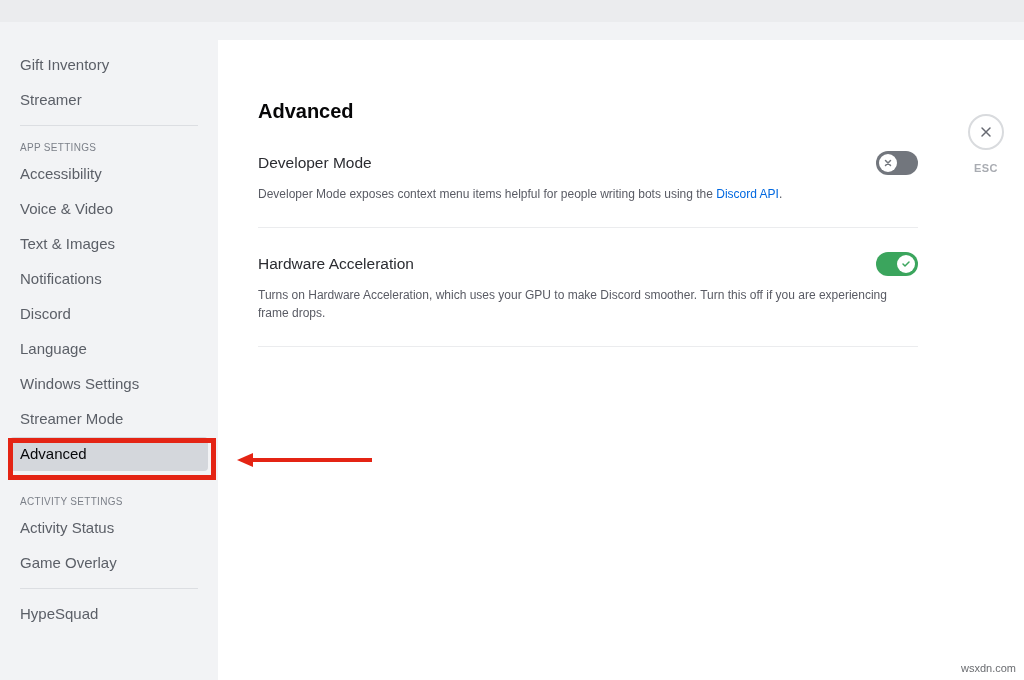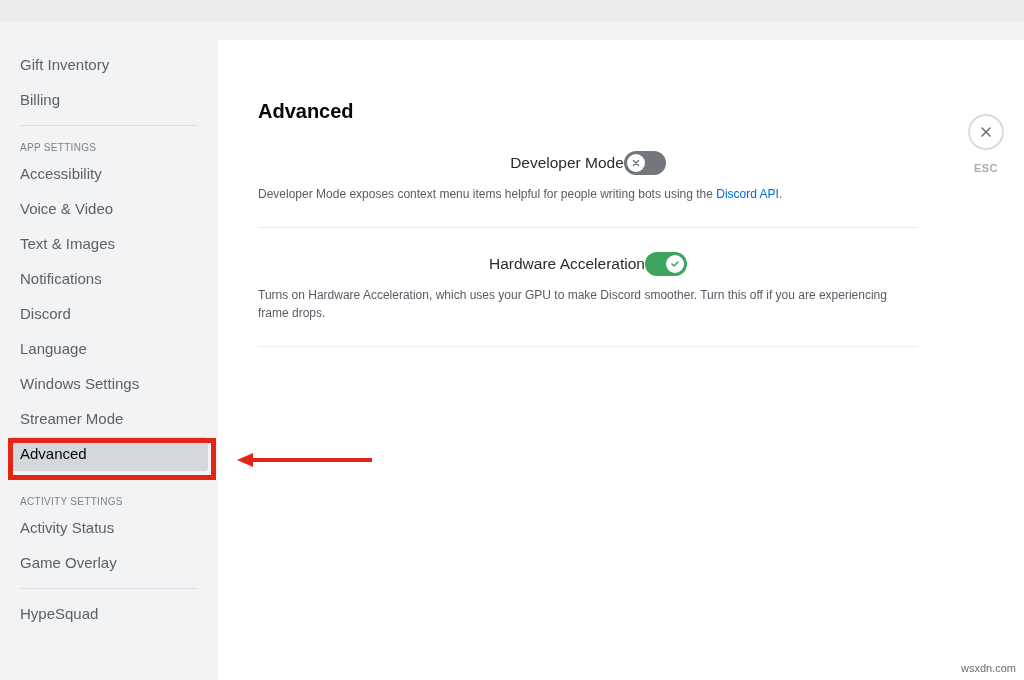--- a/index.html
+++ b/index.html
@@ -68,21 +68,21 @@
       color: #060607;
       margin-bottom: 28px;
     }
     .setting {
       padding-bottom: 24px;
       border-bottom: 1px solid #ebecee;
       margin-bottom: 24px;
     }
     .setting-row {
       display: flex;
-      justify-content: center;
+      justify-content: space-between;
       align-items: center;
       margin-bottom: 10px;
     }
     .setting-title {
       font-size: 15.5px;
       color: #2b2c31;
       font-weight: 500;
     }
     .setting-desc {
       font-size: 12px;
@@ -169,21 +169,21 @@
 </head>
 <body>
 
 <div class="topbar"></div>
 
 <div class="layout">
 
   <div class="sidebar">
 
     <div class="sidebar-item">Gift Inventory</div>
-    <div class="sidebar-item">Billing</div>
+    <div class="sidebar-item">Streamer</div>
 
     <div class="sidebar-sep"></div>
 
     <div class="sidebar-header">APP SETTINGS</div>
     <div class="sidebar-item">Accessibility</div>
     <div class="sidebar-item">Voice &amp; Video</div>
     <div class="sidebar-item">Text &amp; Images</div>
     <div class="sidebar-item">Notifications</div>
     <div class="sidebar-item">Discord</div>
     <div class="sidebar-item">Language</div>

